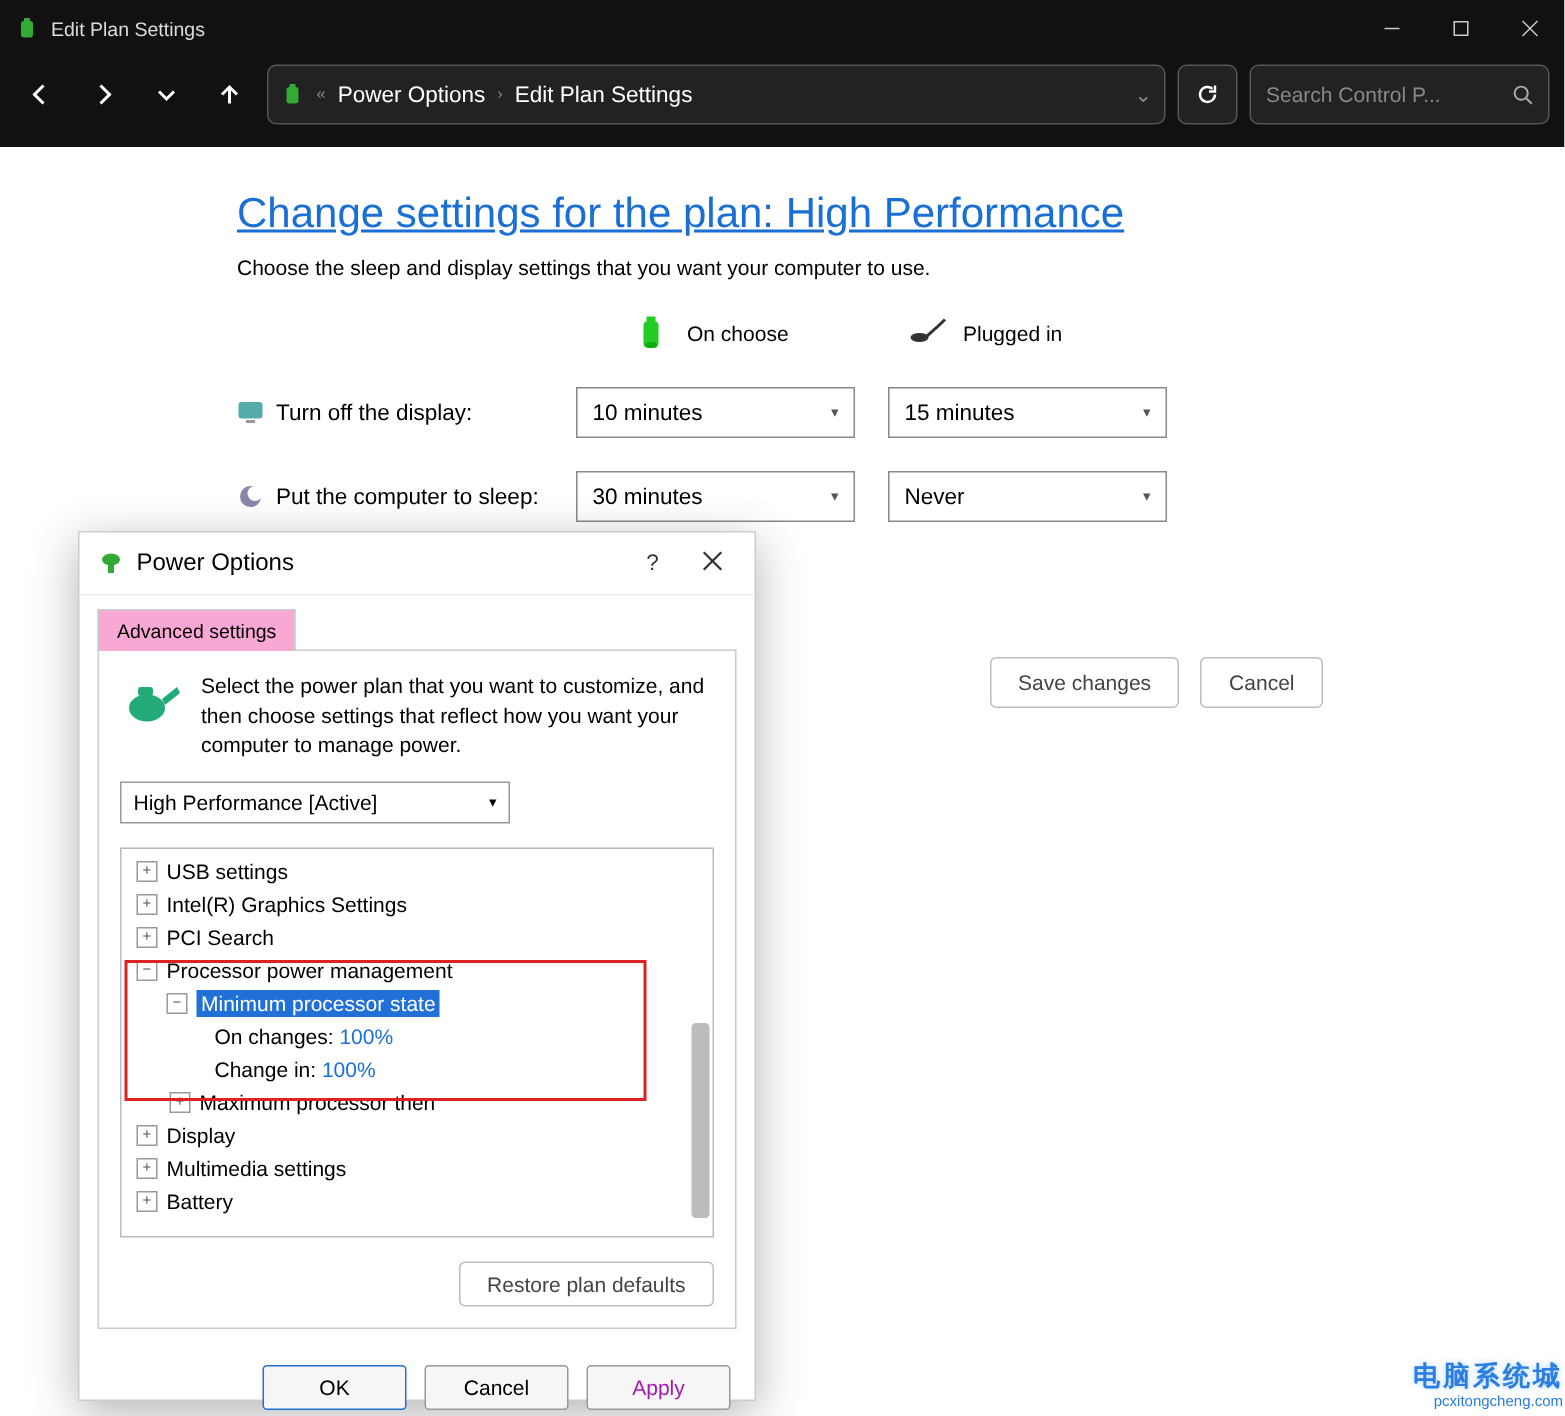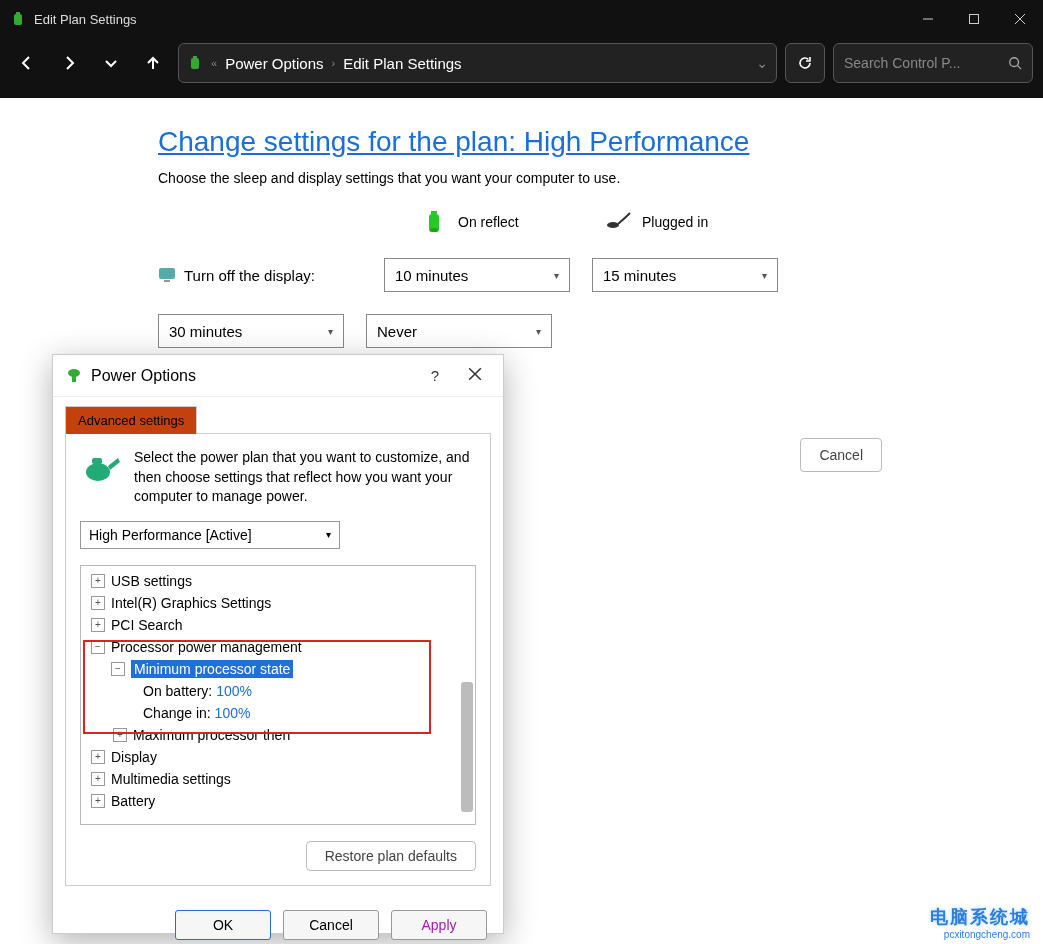--- a/index.html
+++ b/index.html
@@ -64,21 +64,21 @@
     position:absolute; left:52px; top:354px; width:452px; height:580px;
     background:#fff; border:1px solid #ccc; box-shadow:0 8px 30px rgba(0,0,0,.3);
   }
   .dlg-title { height:42px; display:flex; align-items:center; padding:0 8px 0 12px; border-bottom:1px solid #eee; }
   .dlg-title .ic { width:18px; height:18px; margin-right:8px; }
   .dlg-title .tx { font-size:16px; flex:1; }
   .dlg-title .hb { width:40px; text-align:center; font-size:15px; color:#333; }
   .dlg-title .xb { width:40px; text-align:center; }
   .tab {
     display:inline-block; margin:8px 0 0 12px; padding:6px 12px;
-    border:1px solid #ccc; border-bottom:none; background:#c2410c; font-size:13px;
+    border:1px solid #ccc; border-bottom:none; background:#f9a8d4; font-size:13px;
     position:relative; top:1px;
   }
   .tabbody { margin:0 12px 14px 12px; border:1px solid #ccc; padding:14px; }
   .introrow { display:flex; gap:12px; margin-bottom:14px; }
   .introrow .bigicon { width:42px; height:42px; flex-shrink:0; }
   .introrow .txt { font-size:14px; line-height:1.4; }
   .plansel { width:260px; height:28px; border:1px solid #999; display:flex; align-items:center; padding:0 8px; font-size:14px; margin-bottom:16px; }
   .plansel .t { flex:1; }
   .plansel .c { font-size:10px; }
   .tree {
@@ -97,21 +97,21 @@
   .val { color:#1a6fd6; }
   .redbox {
     position:absolute; border:2px solid #d22; pointer-events:none;
   }
   .restorewrap { display:flex; justify-content:flex-end; margin-top:16px; }
   .dlg-btns { display:flex; justify-content:flex-end; gap:12px; padding:10px 16px 0 0; }
   .dbtn { width:96px; height:30px; border:1px solid #999; background:#f6f6f6; font-size:14px; border-radius:3px; display:flex; align-items:center; justify-content:center; }
   .dbtn.primary { border-color:#2170d8; }
   .dbtn.disabled { color:#a21caf; }
   
-  .wmark { position:absolute; right:13px; bottom:4px; font-size:18px; font-family:"Microsoft YaHei","SimHei",sans-serif; }
+  .wmark { position:absolute; right:1px; bottom:4px; font-size:18px; font-family:"Microsoft YaHei","SimHei",sans-serif; }
   .wmark .cn { color:#2b7de0; font-weight:700; letter-spacing:2px; text-shadow:0 0 4px rgba(120,190,255,.6); }
   .wmark .en { font-size:10px; color:#2b7de0; display:block; text-align:right; }
 </style>
 </head>
 <body>
 
 <div class="titlebar">
   <svg class="ico" viewBox="0 0 16 16">
       <rect x="4" y="3" width="8" height="11" rx="2" fill="#3a3"></rect>
       <rect x="6" y="1" width="4" height="2" fill="#3a3"></rect>
@@ -189,21 +189,21 @@
   <h1>Change settings for the plan: High Performance</h1>
   <div class="sub">Choose the sleep and display settings that you want your computer to use.</div>
 
   <div class="icrow">
     <div class="col">
       <svg class="glyph" viewBox="0 0 28 28">
           <rect x="9" y="6" width="10" height="18" rx="3" fill="#2c2"></rect>
           <rect x="11" y="3" width="6" height="3" fill="#2c2"></rect>
           <ellipse cx="14" cy="22" rx="4" ry="2" fill="#1a1"></ellipse>
         </svg>
-      <span>On reflect</span>
+      <span>On choose</span>
     </div>
     <div class="col">
       <svg class="glyph" viewBox="0 0 28 28">
           <ellipse cx="9" cy="17" rx="6" ry="3" fill="#333"></ellipse>
           <path d="M14 16 Q22 9 26 5" stroke="#333" stroke-width="2" fill="none"></path>
         </svg>
       <span>Plugged in</span>
     </div>
   </div>
 
@@ -219,31 +219,39 @@
         <span class="txt">10 minutes</span>
         <span class="caret">▾</span>
       </div>
     <div class="dd">
         <span class="txt">15 minutes</span>
         <span class="caret">▾</span>
       </div>
   </div>
 
   <div class="formrow">
+    <div class="lblcell">
+      <svg class="sicon" viewBox="0 0 18 18">
+          <circle cx="9" cy="9" r="7" fill="#88a"></circle>
+          <circle cx="12" cy="7" r="5" fill="#fff"></circle>
+        </svg>
+      <span class="lbl">Put the computer to sleep:</span>
+    </div>
     <div class="dd">
         <span class="txt">30 minutes</span>
         <span class="caret">▾</span>
       </div>
     <div class="dd">
         <span class="txt">Never</span>
         <span class="caret">▾</span>
       </div>
   </div>
 
   <div class="botbtns" style="width:724px;">
+    <div class="stdbtn">Save changes</div>
     <div class="stdbtn">Cancel</div>
   </div>
 </div>
 
 <div class="dialog">
   <div class="dlg-title">
     <svg class="ic" viewBox="0 0 18 18">
         <ellipse cx="9" cy="6" rx="6" ry="4" fill="#3a3"></ellipse>
         <rect x="7" y="8" width="4" height="7" fill="#3a3"></rect>
       </svg>
@@ -283,21 +291,21 @@
           <span class="lbl">PCI Search</span>
         </div>
       <div class="node pad1">
           <span class="exp">−</span>
           <span class="lbl">Processor power management</span>
         </div>
       <div class="node pad2">
           <span class="exp">−</span>
           <span class="lbl sel">Minimum processor state</span>
         </div>
-      <div class="node pad3"><span class="lbl">On battery:</span>&nbsp;<span class="val">100%</span></div>
+      <div class="node pad3"><span class="lbl">On changes:</span>&nbsp;<span class="val">100%</span></div>
       <div class="node pad3"><span class="lbl">Change in:</span>&nbsp;<span class="val">100%</span></div>
       <div class="node pad2b">
           <span class="exp">+</span>
           <span class="lbl">Maximum processor then</span>
         </div>
       <div class="node pad1">
           <span class="exp">+</span>
           <span class="lbl">Display</span>
         </div>
       <div class="node pad1">

